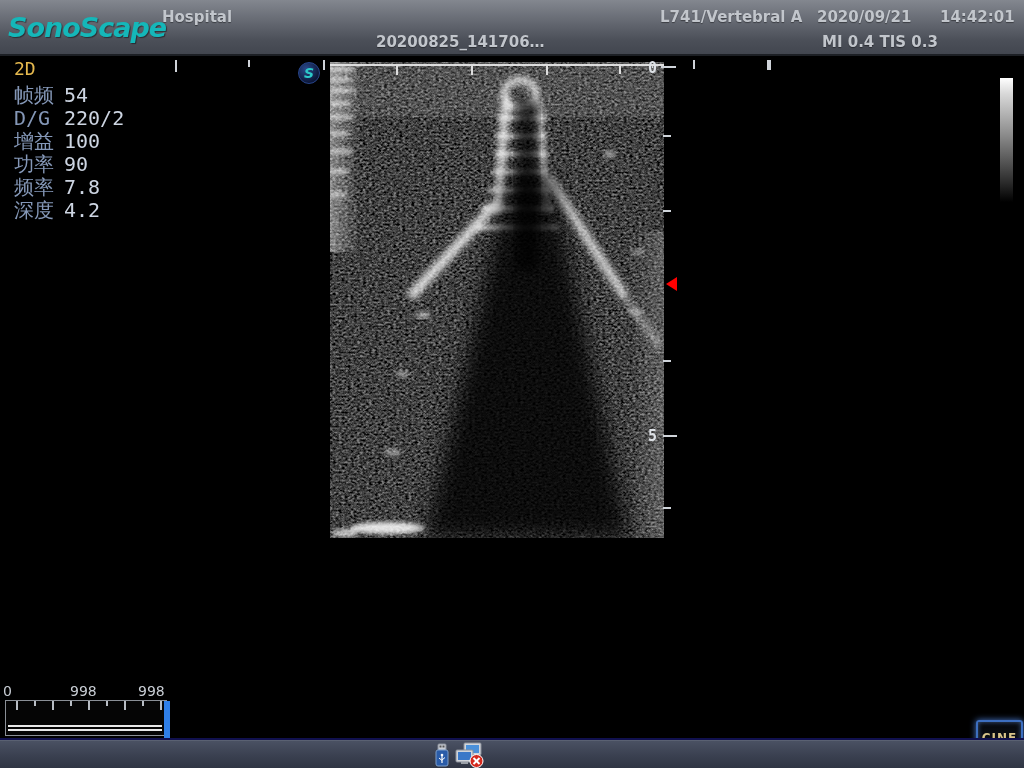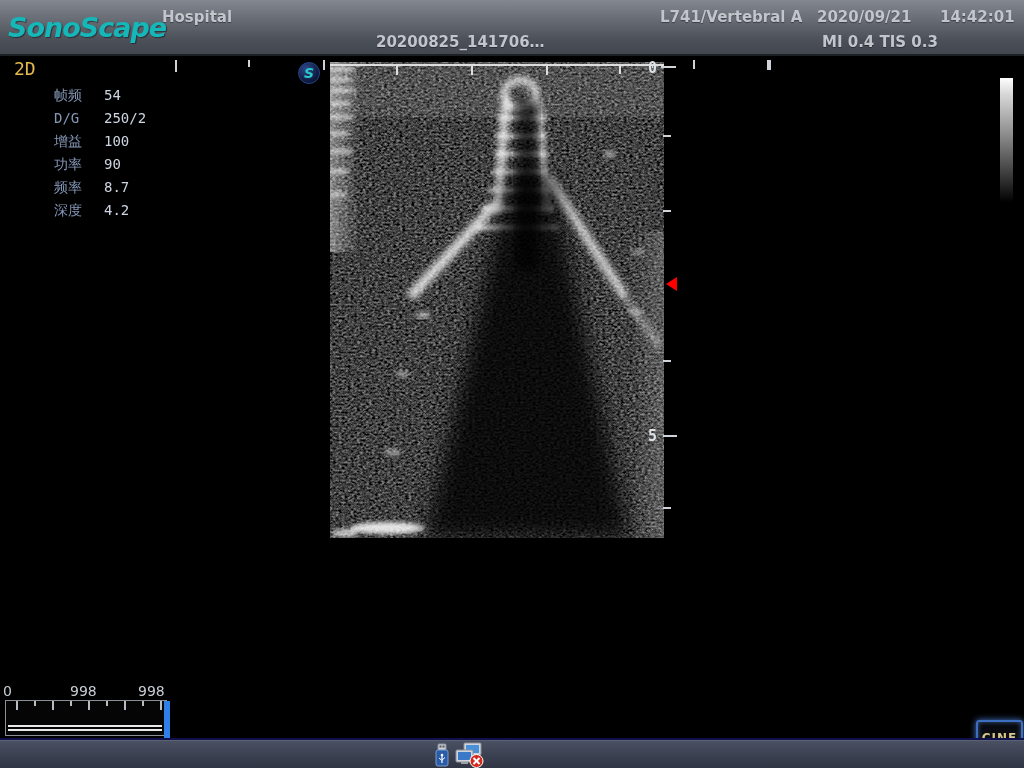--- a/index.html
+++ b/index.html
@@ -18,21 +18,21 @@
   .preset{left:660px;top:8px;}
   .date{left:817px;top:8px;}
   .time{left:940px;top:8px;}
   .examid{left:376px;top:33px;}
   .mitis{left:822px;top:33px;}
 
   
   .mode{position:absolute;left:14px;top:58px;font-size:18px;color:#e5b94e;
         font-family:"DejaVu Sans Mono",monospace;}
   .params{position:absolute;left:14px;top:84px;font-family:"DejaVu Sans Mono",monospace;}
-  .prow{height:23px;line-height:23px;font-size:14px;white-space:nowrap;margin-left:40px;}
+  .prow{height:23px;line-height:23px;font-size:20px;white-space:nowrap;}
   .plabel{display:inline-block;width:50px;color:#8598b8;}
   .pvalue{display:inline-block;color:#cdd5e2;}
 
   
   .htick{position:absolute;top:60px;width:2px;background:#cfd3d9;}
 
   
   .usimg{position:absolute;left:330px;top:62px;width:334px;height:476px;}
   .probelogo{position:absolute;left:298px;top:62px;width:22px;height:22px;border-radius:50%;
              background:radial-gradient(circle at 35% 30%,#2a4a8a,#0c1638 72%);
@@ -89,30 +89,30 @@
     <span class="tb-text examid">20200825_141706…</span>
     <span class="tb-text mitis">MI 0.4 TIS 0.3</span>
   </div>
 
   <div class="mode">2D</div>
   <div class="params">
     <div class="prow">
       <span class="plabel">帧频</span><span class="pvalue">54</span>
     </div>
     <div class="prow">
-      <span class="plabel">D/G</span><span class="pvalue">250/2</span>
+      <span class="plabel">D/G</span><span class="pvalue">220/2</span>
     </div>
     <div class="prow">
       <span class="plabel">增益</span><span class="pvalue">100</span>
     </div>
     <div class="prow">
       <span class="plabel">功率</span><span class="pvalue">90</span>
     </div>
     <div class="prow">
-      <span class="plabel">频率</span><span class="pvalue">8.7</span>
+      <span class="plabel">频率</span><span class="pvalue">7.8</span>
     </div>
     <div class="prow">
       <span class="plabel">深度</span><span class="pvalue">4.2</span>
     </div>
   </div>
 
   <div class="htick" style="left:175px;height:12px;"></div>
   <div class="htick" style="left:248px;height:7px;"></div>
   <div class="htick" style="left:323px;height:10px;"></div>
   <div class="htick" style="left:693px;height:9px;"></div>

